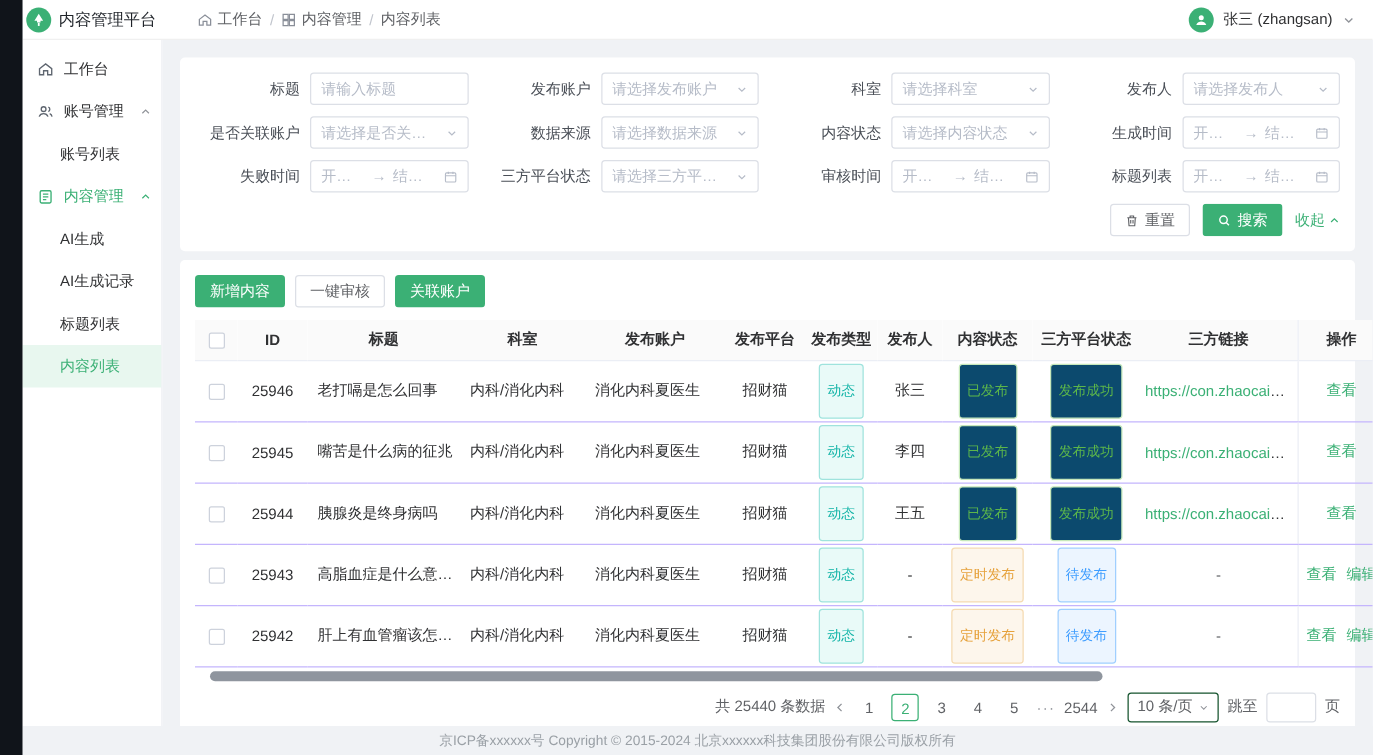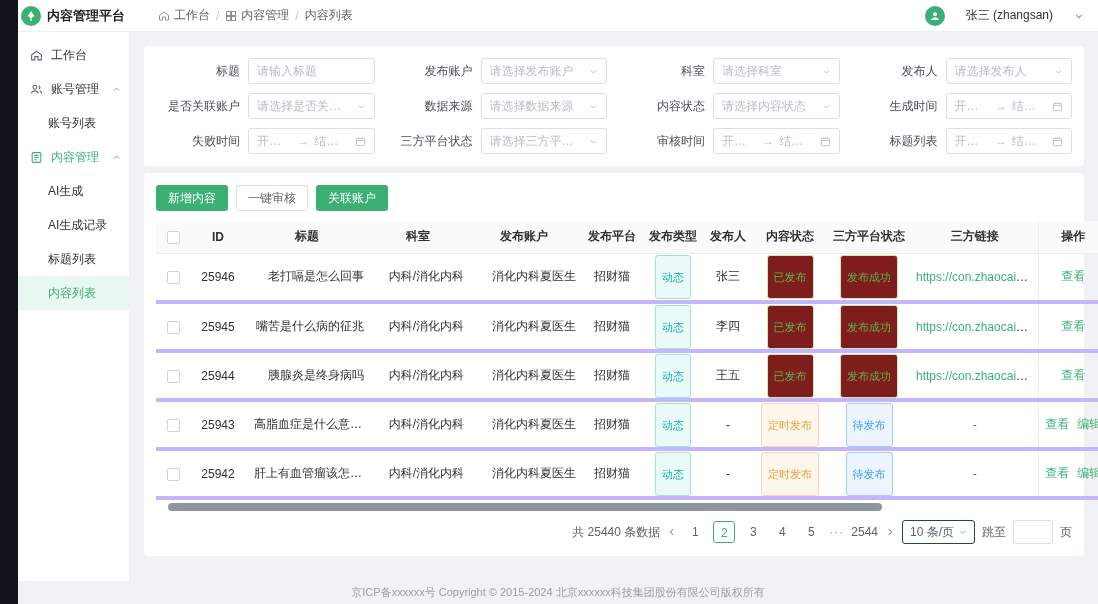--- a/index.html
+++ b/index.html
@@ -6,26 +6,26 @@
   html,body{width:1098px;height:604px;overflow:hidden;font-family:"Liberation Sans","DejaVu Sans",sans-serif;background:#f0f2f5}
   svg{display:block}
 
   
   .rail{position:fixed;left:0;top:0;width:18px;height:604px;background:#10141a;z-index:20}
 
   
   .topbar{position:fixed;left:18px;top:0;right:0;height:32px;background:#fff;display:flex;align-items:center;z-index:10;border-bottom:1px solid #f0f0f0}
   .brand{width:112px;flex:none;display:flex;align-items:center;gap:6px;padding-left:3px}
   .logo{width:20px;height:20px;border-radius:50%;background:#3bb075;display:flex;align-items:center;justify-content:center;flex:none}
-  .brand-title{font-size:13px;font-weight:bold;color:#1f2329;white-space:nowrap}
+  .brand-title{font-size:13px;font-weight:normal;color:#1f2329;white-space:nowrap}
   .breadcrumb{display:flex;align-items:center;gap:6px;margin-left:28px;font-size:12px;color:#606266}
   .breadcrumb .bc-item{display:flex;align-items:center;gap:4px;cursor:pointer}
   .breadcrumb .sep{color:#c0c4cc}
   .bc-ic{color:#8a8f99}
-  .userbox{margin-left:auto;margin-right:14px;display:flex;align-items:center;gap:21px;font-size:12px;color:#303133;cursor:pointer}
+  .userbox{margin-left:auto;margin-right:14px;display:flex;align-items:center;gap:8px;font-size:12px;color:#303133;cursor:pointer}
   .avatar{width:20px;height:20px;border-radius:50%;background:#3bb075;display:flex;align-items:center;justify-content:center}
 
   
   .sidebar{position:fixed;left:18px;top:32px;width:112px;bottom:23px;background:#fff;border-right:1px solid #eef0f3;z-index:5;padding-top:6px}
   .side-item{height:34px;display:flex;align-items:center;gap:7px;padding:0 8px 0 12px;font-size:12px;color:#303133;cursor:pointer;white-space:nowrap}
   .side-item .ic{width:14px;flex:none;color:#5f6670;display:flex}
   .side-item .grow{flex:1;overflow:hidden}
   .side-item .caret{color:#909399}
   .side-item.child{padding-left:30px}
   .side-item.gactive{color:#3bb075}
@@ -51,27 +51,27 @@
   .btn{height:26px;padding:0 11px;border-radius:3px;font-size:12px;display:inline-flex;align-items:center;gap:5px;border:1px solid transparent;cursor:pointer;background:#fff;white-space:nowrap}
   .btn.default{border-color:#dcdfe6;color:#606266}
   .btn.primary{background:#3bb075;color:#fff}
   .collapse-link{color:#3bb075;font-size:12px;display:inline-flex;align-items:center;gap:3px;cursor:pointer}
 
   
   .table-card{margin-top:7px}
   .toolbar{display:flex;gap:8px;margin-bottom:10px}
   table{width:100%;border-collapse:collapse;table-layout:fixed;font-size:12px;color:#303133}
   thead th{height:32px;background:#fafafa;font-weight:bold;border-bottom:1px solid #ebeef5;padding:0 4px;white-space:nowrap;overflow:hidden;text-align:center}
-  tbody td{height:49px;border-bottom:4px solid #c4b5fd;padding:0 4px;white-space:nowrap;overflow:hidden;text-overflow:ellipsis;text-align:center}
-  th.l,td.l{text-align:right;padding-left:8px}
+  tbody td{height:49px;border-bottom:1px solid #c4b5fd;padding:0 4px;white-space:nowrap;overflow:hidden;text-overflow:ellipsis;text-align:center}
+  th.l,td.l{text-align:left;padding-left:8px}
   th.op,td.op{border-left:1px solid #ebeef5;box-shadow:-6px 0 6px -6px rgba(0,0,0,.10)}
   .cb{display:inline-block;width:13px;height:13px;border:1px solid #cdd2dc;border-radius:2px;background:#fff;vertical-align:middle;cursor:pointer}
   .tag{display:inline-block;padding:12px 6px;line-height:18px;font-size:11px;border:1px solid #ccc;border-radius:3px;background:#f5f5f5;color:#666}
   .tag[data-type="teal"]{color:#0fb3a6;border-color:#9fe3dd;background:#e9faf8}
-  .tag[data-type="green"]{color:#5cb64a;border-color:#c6e8bb;background:#7f1d1d}
+  .tag[data-type="green"]{color:#5cb64a;border-color:#c6e8bb;background:#0c4a6e}
   .tag[data-type="orange"]{color:#e6a23c;border-color:#f5dab1;background:#fdf6ec}
   .tag[data-type="blue"]{color:#409eff;border-color:#a0cfff;background:#ecf5ff}
   .lnk{color:#3bb075;cursor:pointer;text-decoration:none}
   .lnk:empty{display:none}
   .dash{color:#606266}
   td.op .lnk + .lnk{margin-left:8px}
 
   
   .hscroll{height:8px;margin-top:3px;position:relative}
   .hthumb{position:absolute;left:12px;top:0;height:8px;width:78%;background:#8f959e;border-radius:4px;cursor:grab}
@@ -338,20 +338,47 @@
           <span class="ctl-ic">
               <svg width="11" height="11" viewBox="0 0 24 24" fill="none" stroke="currentColor" stroke-width="2">
                 <rect x="3" y="5" width="18" height="16" rx="2"></rect>
                 <path d="M3 10h18M8 3v4M16 3v4"></path>
               </svg>
             </span>
         </div>
       </div>
     </div>
 
+    <div class="filter-actions">
+      <button class="btn default">
+        <span>
+            <svg width="11" height="11" viewBox="0 0 24 24" fill="none" stroke="currentColor" stroke-width="2">
+              <path d="M4 7h16M9 7V4h6v3M6 7l1 14h10l1-14M10 11v6M14 11v6"></path>
+            </svg>
+          </span>
+        <span>重置</span>
+      </button>
+      <button class="btn primary">
+        <span>
+            <svg width="11" height="11" viewBox="0 0 24 24" fill="none" stroke="currentColor" stroke-width="2.5">
+              <circle cx="10.5" cy="10.5" r="6.5"></circle>
+              <path d="m20 20-4.8-4.8"></path>
+            </svg>
+          </span>
+        <span>搜索</span>
+      </button>
+      <span class="collapse-link">
+        <span>收起</span>
+        <span>
+            <svg width="9" height="9" viewBox="0 0 24 24" fill="none" stroke="currentColor" stroke-width="2.5">
+              <path d="m5 15 7-7 7 7"></path>
+            </svg>
+          </span>
+      </span>
+    </div>
   </div>
 
   <div class="card table-card">
     <div class="toolbar">
       <button class="btn primary">新增内容</button>
       <button class="btn default">一键审核</button>
       <button class="btn primary">关联账户</button>
     </div>
 
     <table>

